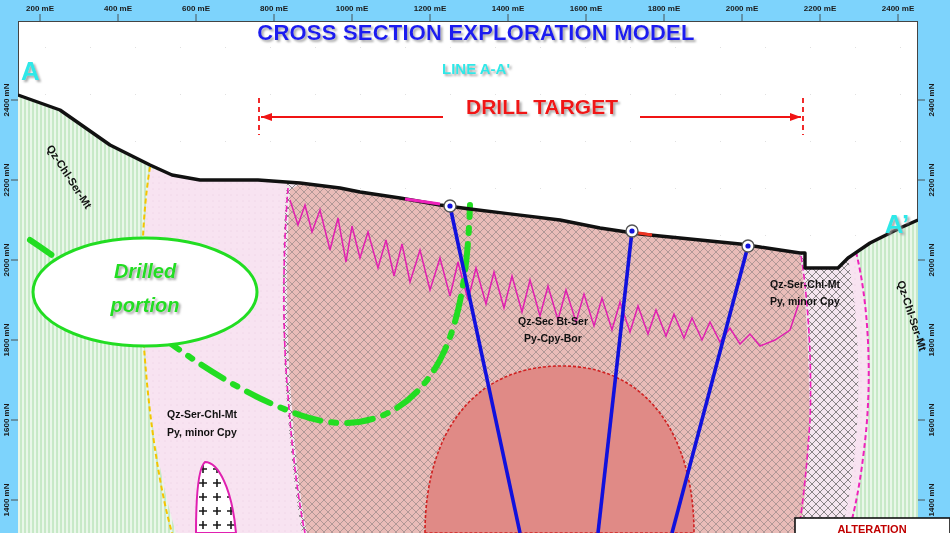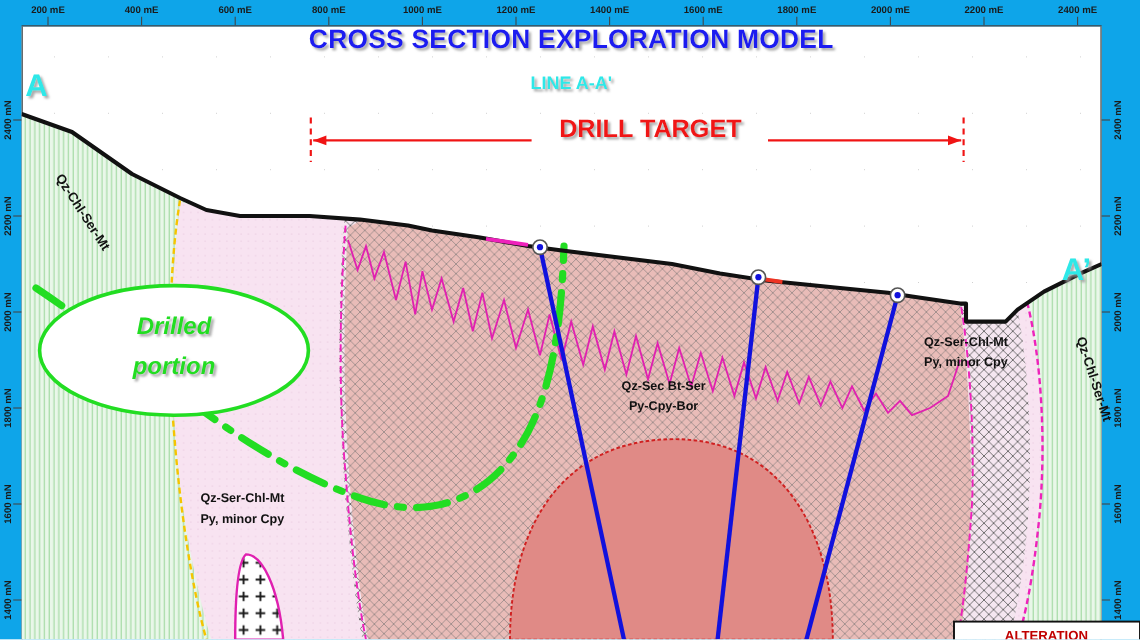--- a/index.html
+++ b/index.html
@@ -1,18 +1,18 @@
 <!DOCTYPE html>
 <html><head>
 <meta charset="utf-8">
 <style>
   html,body{margin:0;padding:0;background:#fff;}
   body{width:950px;height:533px;overflow:hidden;
        font-family:"Liberation Sans", sans-serif;}
-  #stage{position:relative;width:950px;height:533px;background:#0ea5e9;}
+  #stage{position:relative;width:950px;height:533px;background:#7dd3fc;}
   svg{display:block;}
   .axlab{font-family:"Liberation Sans", sans-serif;font-size:8px;fill:#1a1a1a;font-weight:bold;}
   .endpoint{font-family:"Liberation Sans", sans-serif;font-weight:bold;font-size:26px;
             fill:#2ee8e8;}
   .title1{font-family:"Liberation Sans", sans-serif;font-weight:bold;font-size:22px;
           fill:#1d1df0;letter-spacing:0.2px;}
   .title2{font-family:"Liberation Sans", sans-serif;font-weight:bold;font-size:15px;
           fill:#2ee8e8;}
   .title3{font-family:"Liberation Sans", sans-serif;font-weight:bold;font-size:21px;
           fill:#f01414;}

